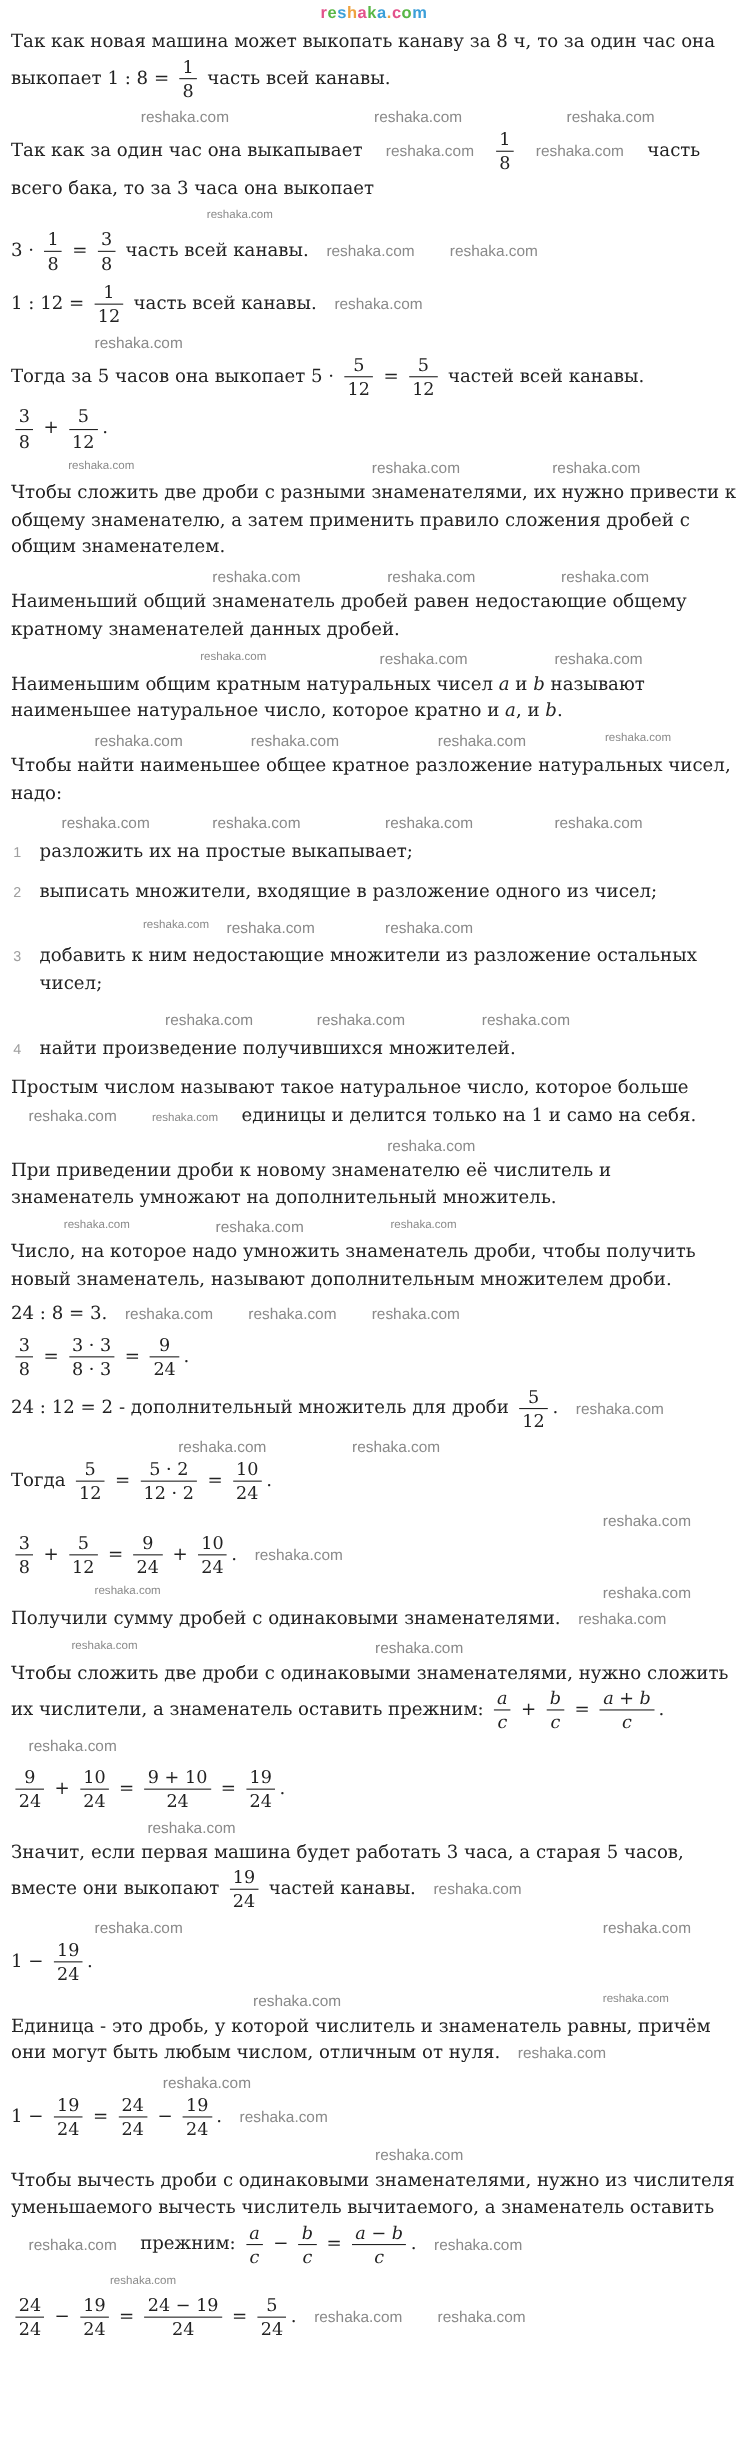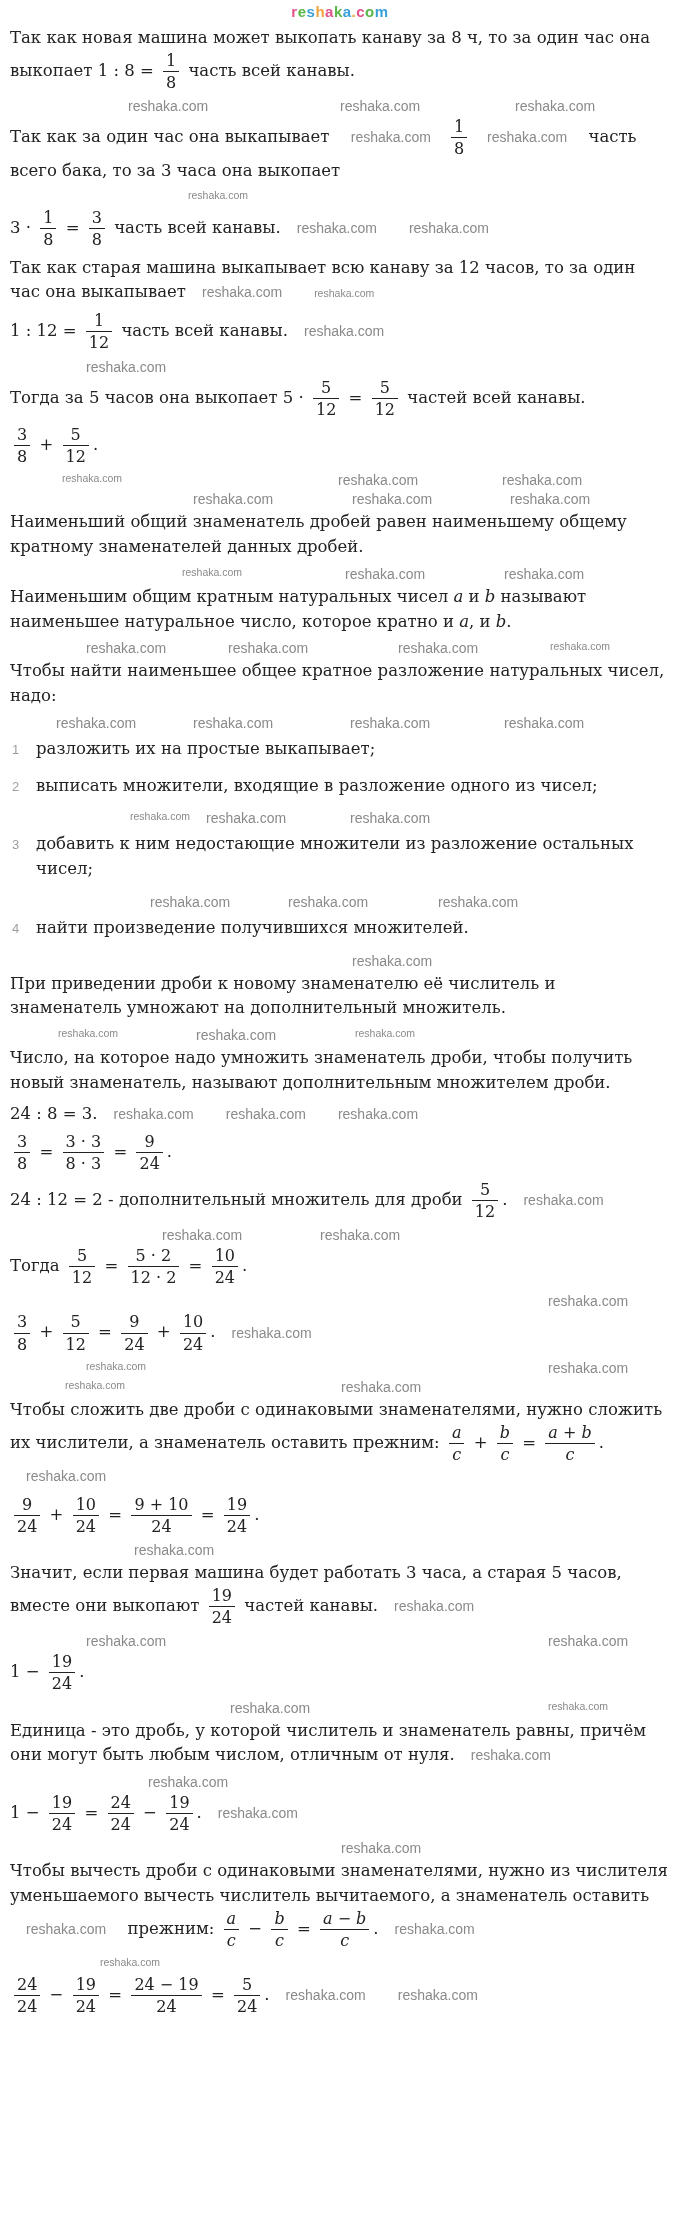--- a/index.html
+++ b/index.html
@@ -55,38 +55,38 @@
       <div class="wmrow">
         <span class="wm" style="left: 118px;">reshaka.com</span>
         <span class="wm" style="left: 330px;">reshaka.com</span>
         <span class="wm" style="left: 505px;">reshaka.com</span>
       </div>
       <div class="para">Так как за один час она выкапывает <span class="wm">reshaka.com</span><span class="frac"><span class="num">1</span><span class="den">8</span></span><span class="wm">reshaka.com</span> часть всего бака, то за 3 часа она выкопает</div>
       <div class="wmrow">
         <span class="wm wm-sm" style="left: 178px;">reshaka.com</span>
       </div>
       <div class="para">3 · <span class="frac"><span class="num">1</span><span class="den">8</span></span> = <span class="frac"><span class="num">3</span><span class="den">8</span></span> часть всей канавы.<span class="wm">reshaka.com</span><span class="wm">reshaka.com</span></div>
-      <div class="para">Так как старая машина выкапывает всю канаву за 12 часов, то за один час она выкапывает<span class="wm">reshaka.com</span><span class="wm wm-sm">reshaka.com</span></div>
       <div class="para">1 : 12 = <span class="frac"><span class="num">1</span><span class="den">12</span></span> часть всей канавы.<span class="wm">reshaka.com</span></div>
       <div class="wmrow">
         <span class="wm" style="left: 76px;">reshaka.com</span>
       </div>
       <div class="para">Тогда за 5 часов она выкопает 5 · <span class="frac"><span class="num">5</span><span class="den">12</span></span> = <span class="frac"><span class="num">5</span><span class="den">12</span></span> частей всей канавы.</div>
       <div class="para"><span class="frac"><span class="num">3</span><span class="den">8</span></span> + <span class="frac"><span class="num">5</span><span class="den">12</span></span>.</div>
       <div class="wmrow">
         <span class="wm wm-sm" style="left: 52px;">reshaka.com</span>
         <span class="wm" style="left: 328px;">reshaka.com</span>
         <span class="wm" style="left: 492px;">reshaka.com</span>
       </div>
+      <div class="para">Чтобы сложить две дроби с разными знаменателями, их нужно привести к общему знаменателю, а затем применить правило сложения дробей с общим знаменателем.</div>
       <div class="wmrow">
         <span class="wm" style="left: 183px;">reshaka.com</span>
         <span class="wm" style="left: 342px;">reshaka.com</span>
         <span class="wm" style="left: 500px;">reshaka.com</span>
       </div>
-      <div class="para">Наименьший общий знаменатель дробей равен наименьшему общему кратному знаменателей данных дробей.</div>
+      <div class="para">Наименьший общий знаменатель дробей равен недостающие общему кратному знаменателей данных дробей.</div>
       <div class="wmrow">
         <span class="wm wm-sm" style="left: 172px;">reshaka.com</span>
         <span class="wm" style="left: 335px;">reshaka.com</span>
         <span class="wm" style="left: 494px;">reshaka.com</span>
       </div>
       <div class="para">Наименьшим общим кратным натуральных чисел <span class="mvar">a</span> и <span class="mvar">b</span> называют наименьшее натуральное число, которое кратно и <span class="mvar">a</span>, и <span class="mvar">b</span>.</div>
       <div class="wmrow">
         <span class="wm" style="left: 76px;">reshaka.com</span>
         <span class="wm" style="left: 218px;">reshaka.com</span>
         <span class="wm" style="left: 388px;">reshaka.com</span>
@@ -118,20 +118,21 @@
       </div>
       <div class="wmrow">
         <span class="wm" style="left: 140px;">reshaka.com</span>
         <span class="wm" style="left: 278px;">reshaka.com</span>
         <span class="wm" style="left: 428px;">reshaka.com</span>
       </div>
       <div class="list-item">
         <span class="li-num">4</span>
         <span class="li-text">найти произведение получившихся множителей.</span>
       </div>
+      <div class="para">Простым числом называют такое натуральное число, которое больше <span class="wm">reshaka.com</span><span class="wm wm-sm">reshaka.com</span> единицы и делится только на 1 и само на себя.</div>
       <div class="wmrow">
         <span class="wm" style="left: 342px;">reshaka.com</span>
       </div>
       <div class="para">При приведении дроби к новому знаменателю её числитель и знаменатель умножают на дополнительный множитель.</div>
       <div class="wmrow">
         <span class="wm wm-sm" style="left: 48px;">reshaka.com</span>
         <span class="wm" style="left: 186px;">reshaka.com</span>
         <span class="wm wm-sm" style="left: 345px;">reshaka.com</span>
       </div>
       <div class="para">Число, на которое надо умножить знаменатель дроби, чтобы получить новый знаменатель, называют дополнительным множителем дроби.</div>
@@ -144,20 +145,21 @@
       </div>
       <div class="para">Тогда <span class="frac"><span class="num">5</span><span class="den">12</span></span> = <span class="frac"><span class="num">5 · 2</span><span class="den">12 · 2</span></span> = <span class="frac"><span class="num">10</span><span class="den">24</span></span>.</div>
       <div class="wmrow">
         <span class="wm" style="left: 538px;">reshaka.com</span>
       </div>
       <div class="para"><span class="frac"><span class="num">3</span><span class="den">8</span></span> + <span class="frac"><span class="num">5</span><span class="den">12</span></span> = <span class="frac"><span class="num">9</span><span class="den">24</span></span> + <span class="frac"><span class="num">10</span><span class="den">24</span></span>.<span class="wm">reshaka.com</span></div>
       <div class="wmrow">
         <span class="wm wm-sm" style="left: 76px;">reshaka.com</span>
         <span class="wm" style="left: 538px;">reshaka.com</span>
       </div>
+      <div class="para">Получили сумму дробей с одинаковыми знаменателями.<span class="wm">reshaka.com</span></div>
       <div class="wmrow">
         <span class="wm wm-sm" style="left: 55px;">reshaka.com</span>
         <span class="wm" style="left: 331px;">reshaka.com</span>
       </div>
       <div class="para">Чтобы сложить две дроби с одинаковыми знаменателями, нужно сложить их числители, а знаменатель оставить прежним: <span class="frac it"><span class="num">a</span><span class="den">c</span></span> + <span class="frac it"><span class="num">b</span><span class="den">c</span></span> = <span class="frac it"><span class="num">a + b</span><span class="den">c</span></span>.<span class="wm">reshaka.com</span></div>
       <div class="para"><span class="frac"><span class="num">9</span><span class="den">24</span></span> + <span class="frac"><span class="num">10</span><span class="den">24</span></span> = <span class="frac"><span class="num">9 + 10</span><span class="den">24</span></span> = <span class="frac"><span class="num">19</span><span class="den">24</span></span>.</div>
       <div class="wmrow">
         <span class="wm" style="left: 124px;">reshaka.com</span>
       </div>
       <div class="para">Значит, если первая машина будет работать 3 часа, а старая 5 часов, вместе они выкопают <span class="frac"><span class="num">19</span><span class="den">24</span></span> частей канавы.<span class="wm">reshaka.com</span></div>

